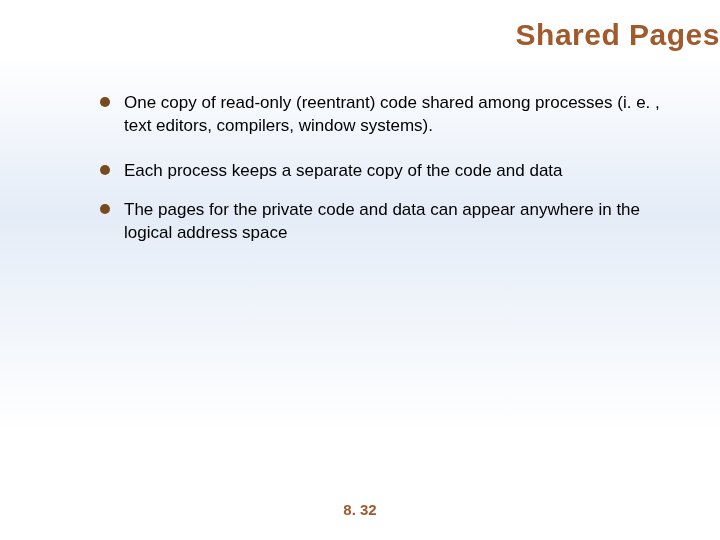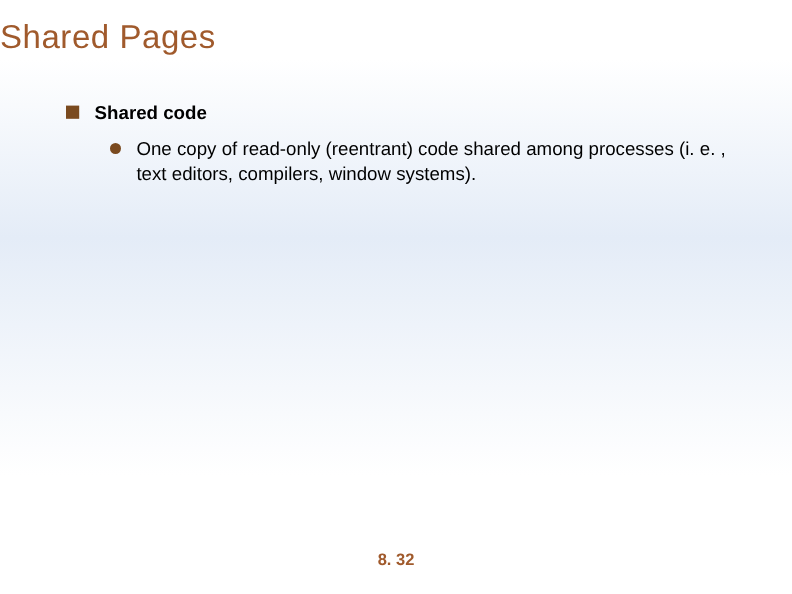--- a/index.html
+++ b/index.html
@@ -11,23 +11,23 @@
     font-family: Arial, Helvetica, sans-serif;
   }
   .slide {
     width: 720px;
     height: 540px;
     background: linear-gradient(to bottom, #ffffff 0%, #ffffff 10%, #e4ecf7 40%, #ffffff 80%, #ffffff 100%);
     position: relative;
     box-sizing: border-box;
   }
   .title {
-    text-align: left;
+    text-align: right;
     font-size: 30px;
-    font-weight: normal;
+    font-weight: bold;
     color: #a05a2c;
     padding-top: 18px;
     letter-spacing: 0.5px;
   }
   .content {
     padding: 40px 60px 0 60px;
     color: #000;
     font-size: 17px;
     line-height: 1.35;
   }
@@ -73,28 +73,34 @@
   }
 </style>
 </head>
 <body>
 
 <div class="slide">
   <div class="title">Shared Pages</div>
 
   <div class="content">
 
-    <div class="l1">
-      <div class="bullet"></div>
-      <div>Shared code</div>
-    </div>
     <div class="sub">
       <div class="l2">
         <div class="dot"></div>
         <div>One copy of read-only (reentrant) code shared among processes (i. e. , text editors, compilers, window systems).</div>
       </div>
     </div>
 
+    <div class="sub">
+      <div class="l2">
+        <div class="dot"></div>
+        <div>Each process keeps a separate copy of the code and data</div>
+      </div>
+      <div class="l2">
+        <div class="dot"></div>
+        <div>The pages for the private code and data can appear anywhere in the logical address space</div>
+      </div>
+    </div>
 
   </div>
 
   <div class="footer">8. 32</div>
 </div>
 
 </body></html>

